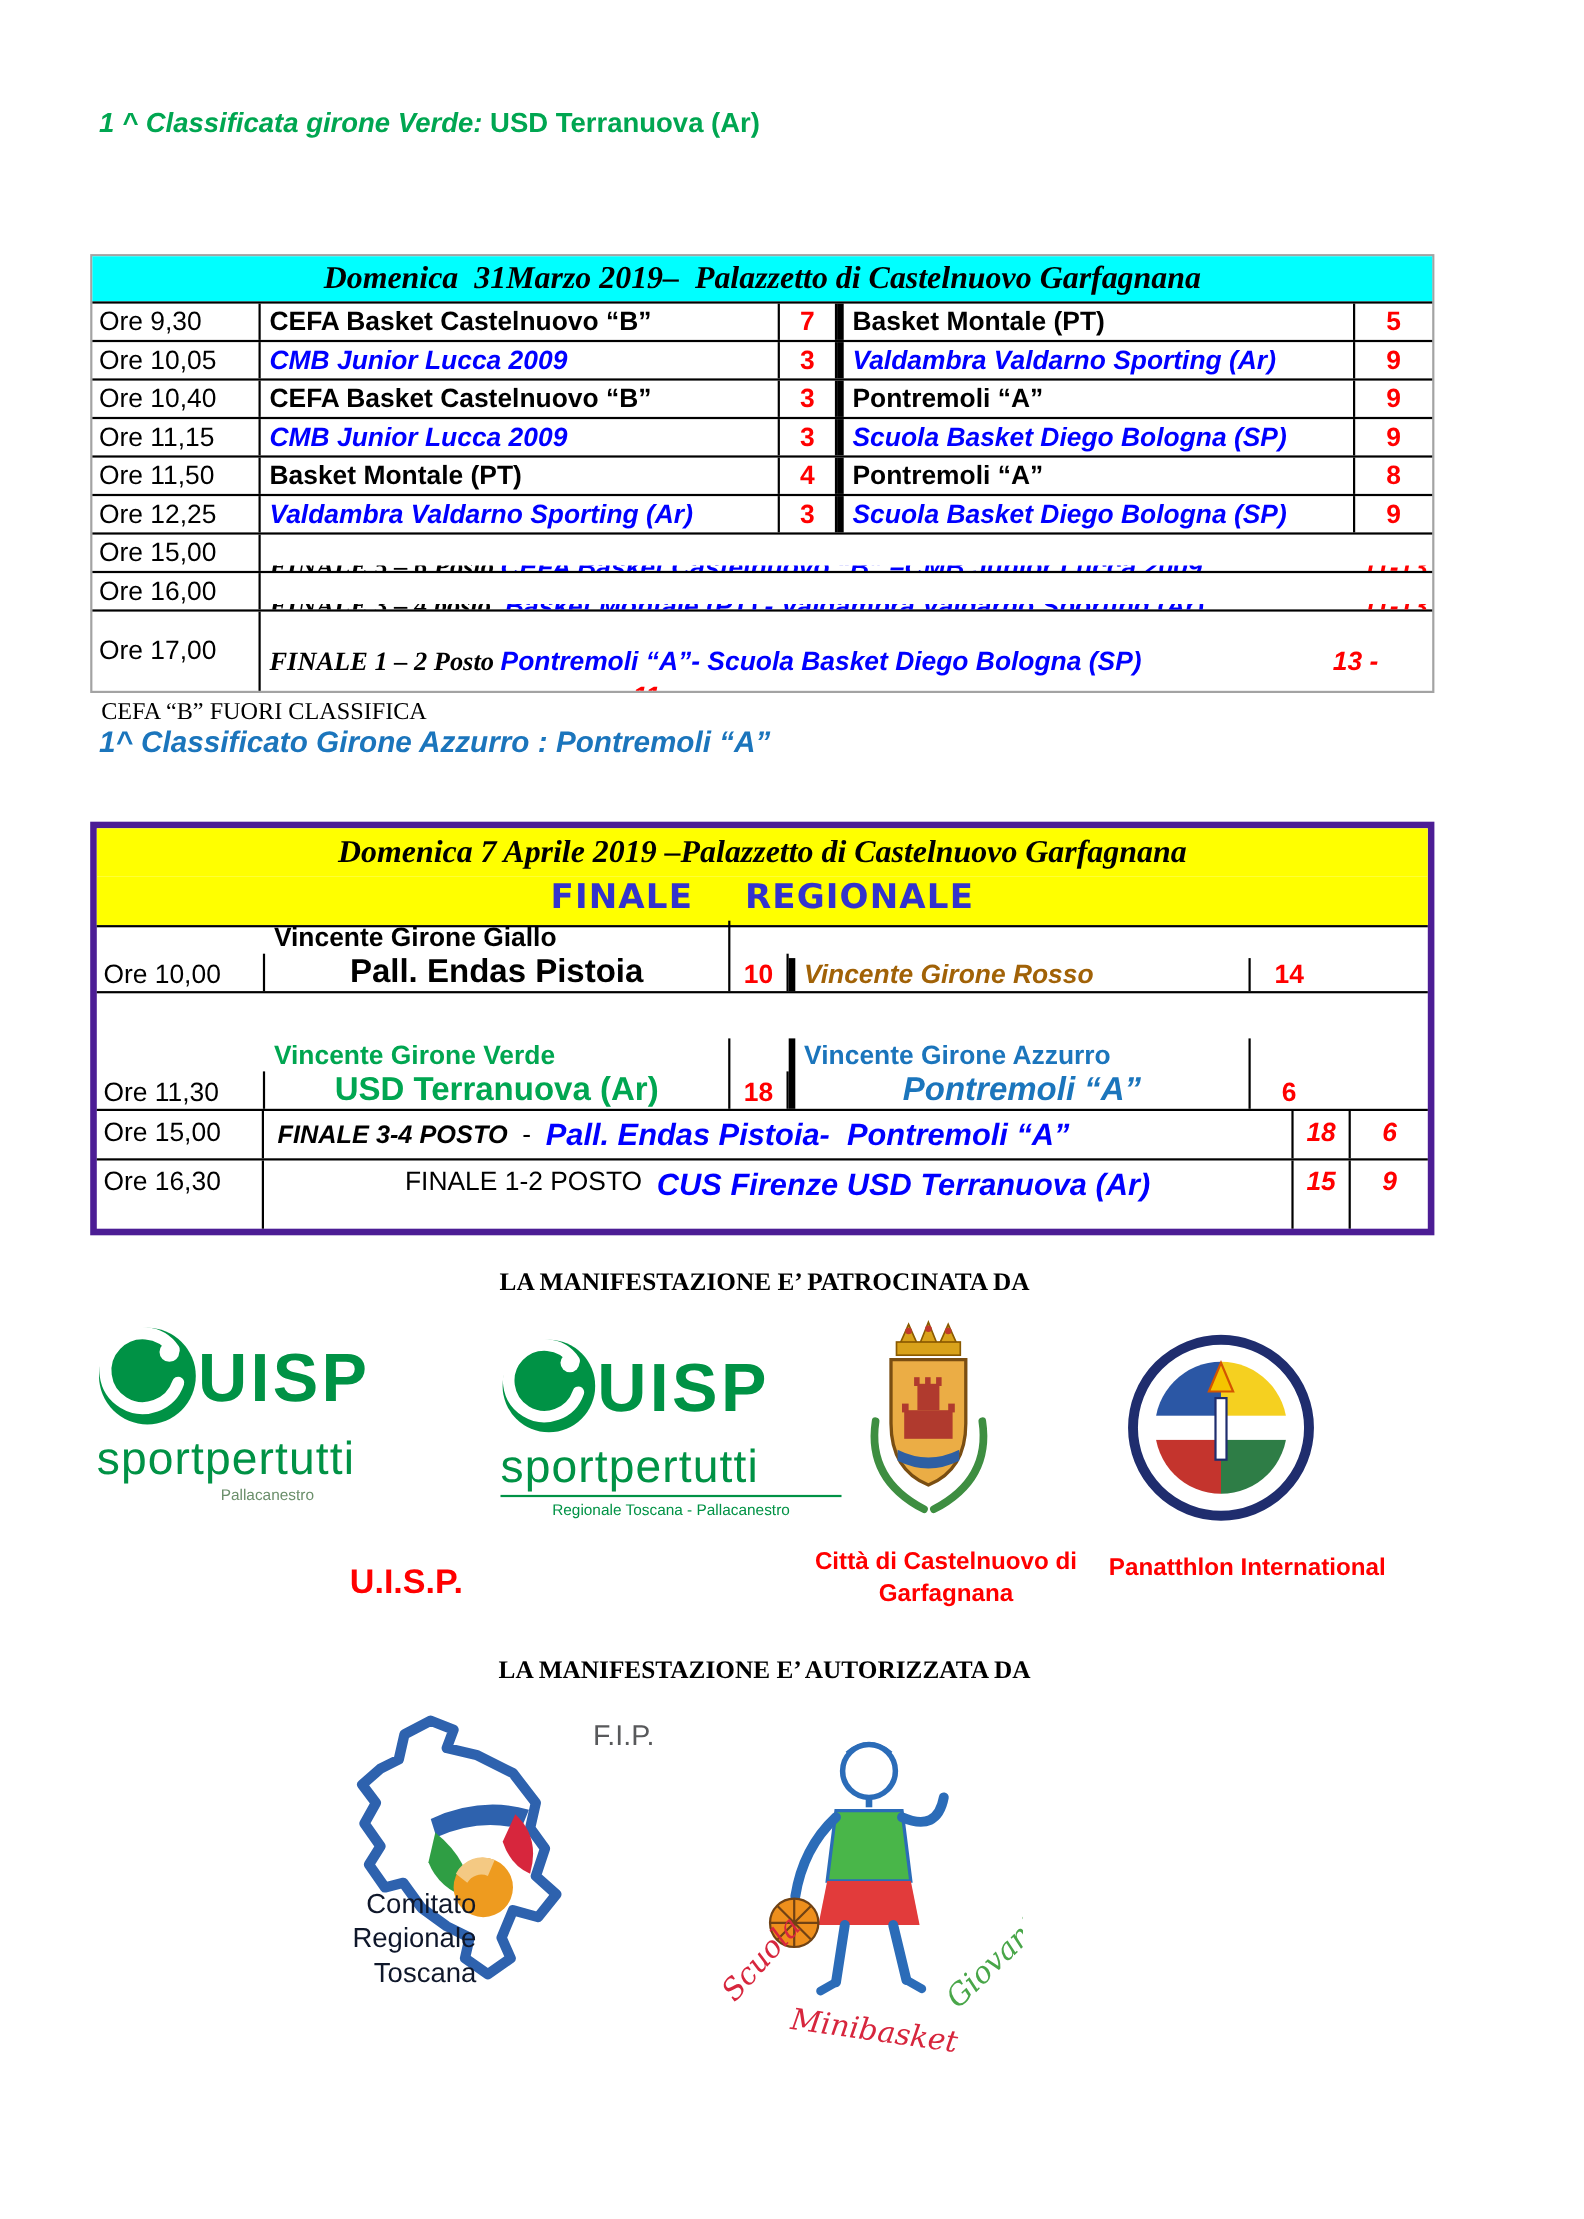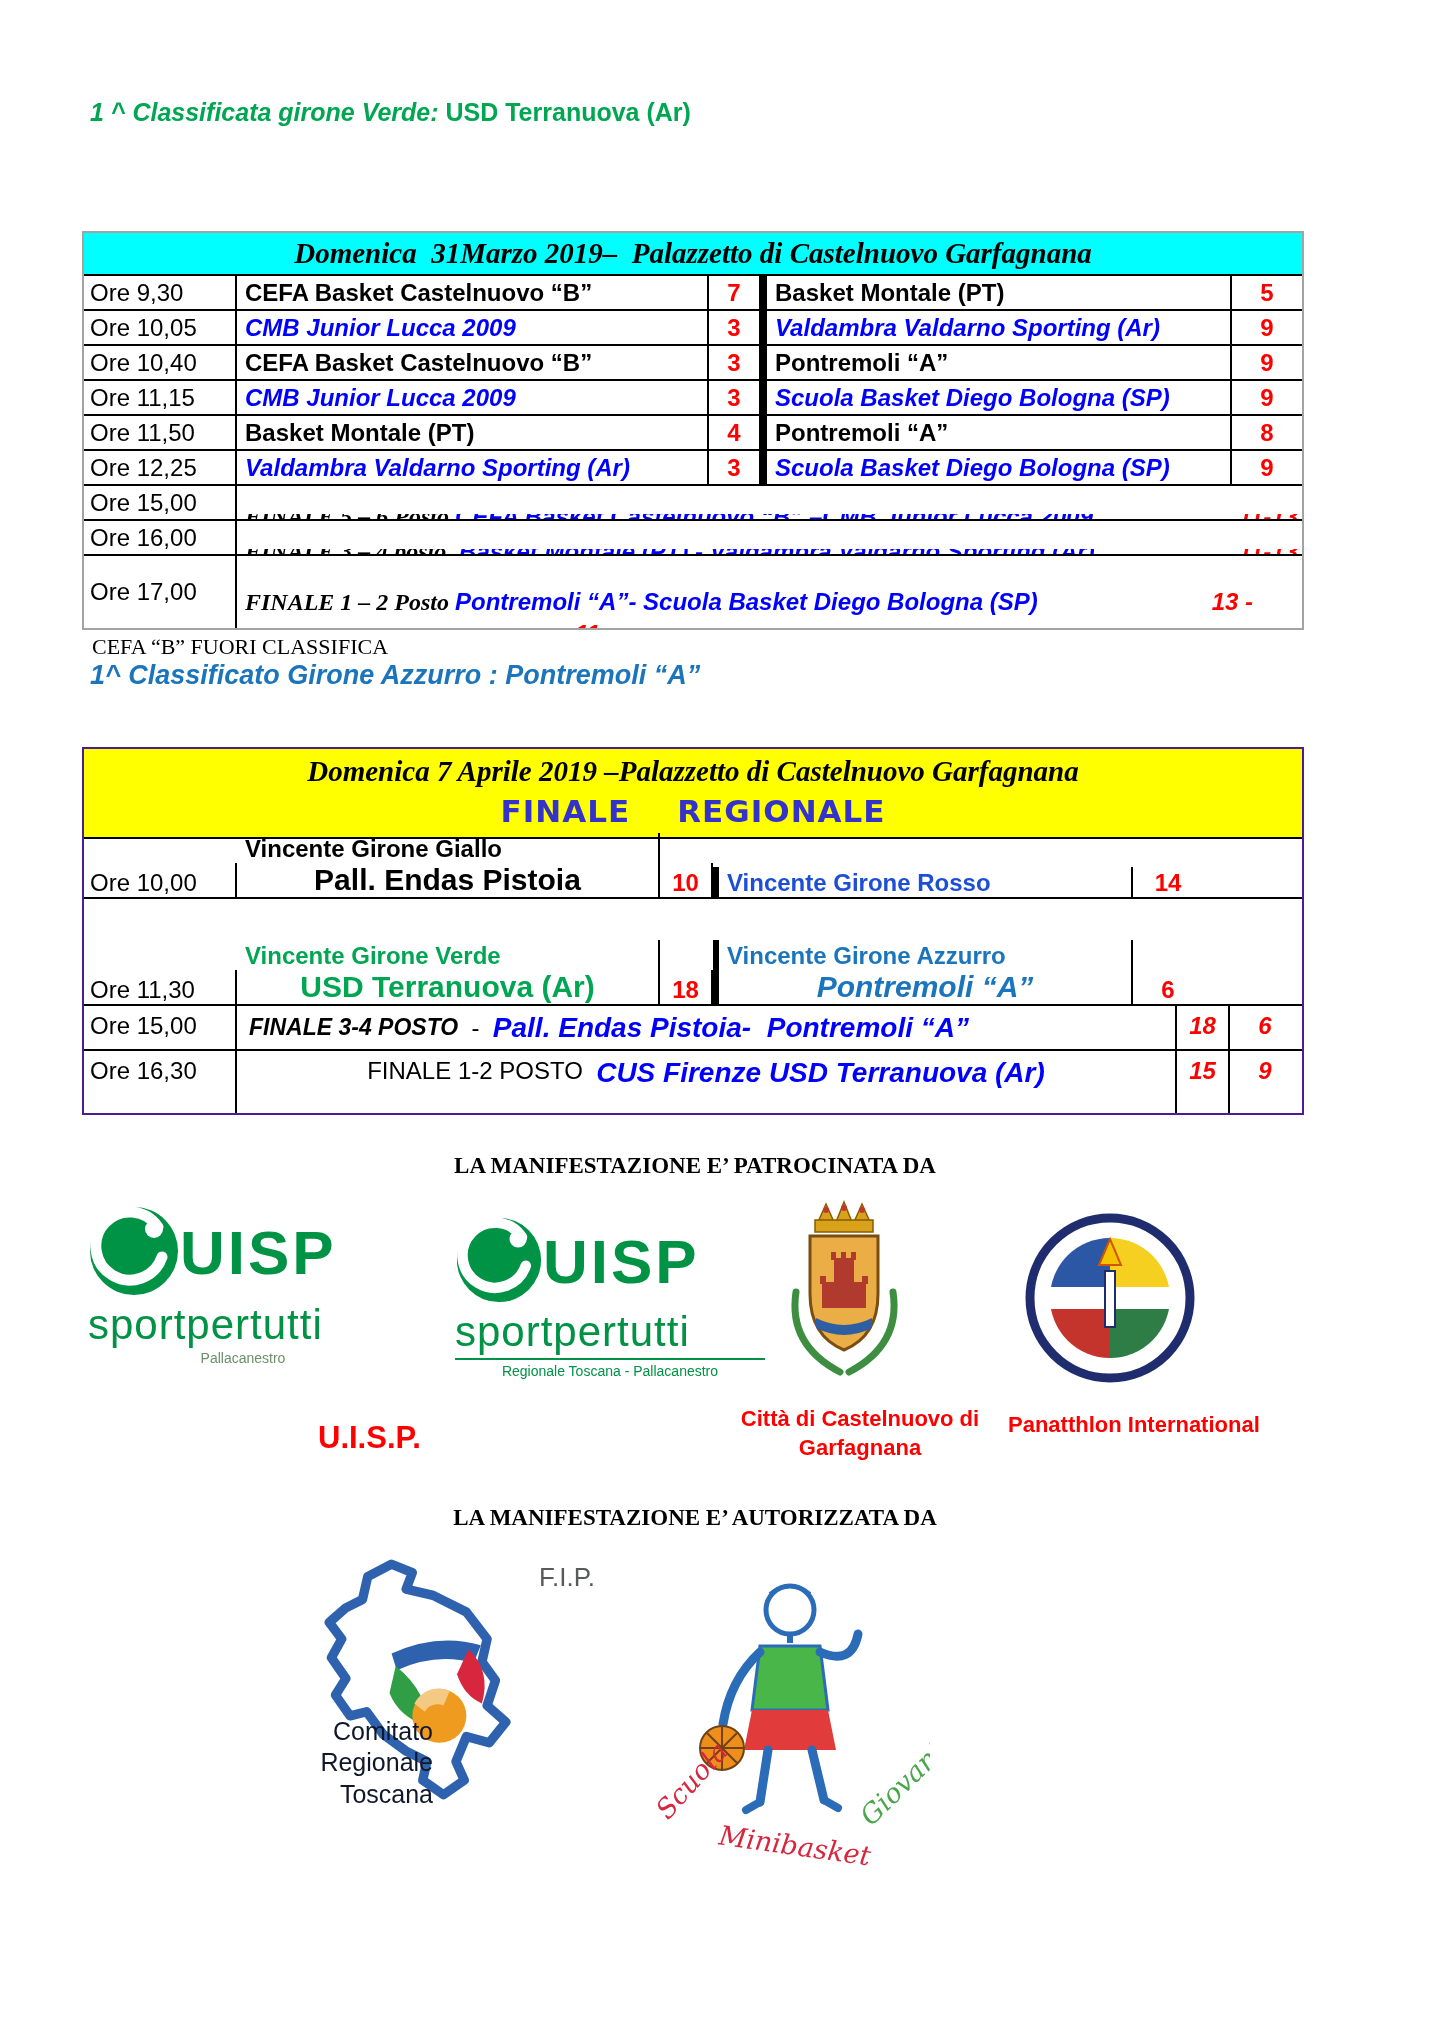--- a/index.html
+++ b/index.html
@@ -43,42 +43,42 @@
   .c-rest { width:1065px; padding:0 4px 0 8px;margin-top:28px; }
   .fin-label { font-family:"Liberation Serif", serif; font-style:italic; font-weight:bold; font-size:24px; white-space:pre; }
   .fin-teams { color:#0000FF; font-weight:bold; font-style:italic; font-size:24px; white-space:pre; }
   .fin-score { color:#FF0000; font-weight:bold; font-style:italic; font-size:24px; margin-left:auto; white-space:pre; }
   .c-rest.block { display:block; }
   .c-rest .line1 { display:flex; align-items:center; height:36px; }
   .c-rest .line1 .fin-score { margin-right:45px; }
   .c-rest .line2 { padding-left:330px; color:#FF0000; font-weight:bold; font-style:italic; font-size:24px; }
 
   
-  #table2 { top:747px; width:1222px; border:2px solid #4c1d95; }
+  #table2 { top:747px; width:1222px; border:6px solid #4c1d95; }
   #table2 .hdr1 { height:44px; background:#FFFF00; display:flex; justify-content:center; align-items:center;
                   font-family:"Liberation Serif", serif; font-style:italic; font-weight:bold; font-size:29px; white-space:pre; }
   #table2 .hdr2 { height:44px; background:#FFFF00; display:flex; justify-content:center; align-items:flex-start;
                   font-family:"DejaVu Sans", sans-serif; font-weight:bold; font-size:31px; letter-spacing:1px;
                   color:#3333CC; white-space:pre; border-top:none; }
   .c2-time { width:153px; align-items:flex-start; padding-top:6px; }
   .c2-team1 { width:423px; }
   .c2-s1 { width:53px; }
   .c2-team2 { width:420px; }
   .c2-s2 { width:70px; }
   .c2-rest { width:940px; }
   .c2-fs1 { width:53px; }
   #table2 .r-match { align-items:flex-end; }
   #table2 .r1 { height:60px; }
   #table2 .r2 { height:107px; }
   #table2 .f1 { height:45px; }
   #table2 .f2 { height:64px; }
   .stack { display:block; padding-top:2px; }
   .stack .lbl { font-size:24px; font-weight:bold; padding-left:8px; white-space:pre; }
   .stack .big { font-size:30px; font-weight:bold; text-align:center; white-space:pre; }
-  .red-it { color:#1d4ed8; }
+  .red-it { color:#a16207; font-style:italic; }
   .green-t { color:#00A651; }
   .lblue-t { color:#1B75BC; }
   .it { font-style:italic; }
   #table2 .score { align-items:flex-start; padding-top:6px; }
   .f-label2 { font-weight:bold; font-style:italic; font-size:23px; white-space:pre; }
   .f-sep { font-size:24px; white-space:pre; }
   .f-teams2 { color:#0000FF; font-weight:bold; font-style:italic; font-size:28px; white-space:pre; }
   .f-label-plain { font-size:24px; white-space:pre; }
   .fs-red { color:#FF0000; font-weight:bold; font-style:italic; font-size:24px; justify-content:center; }
   #table2 .f1 .c2-rest { padding-left:12px; }

